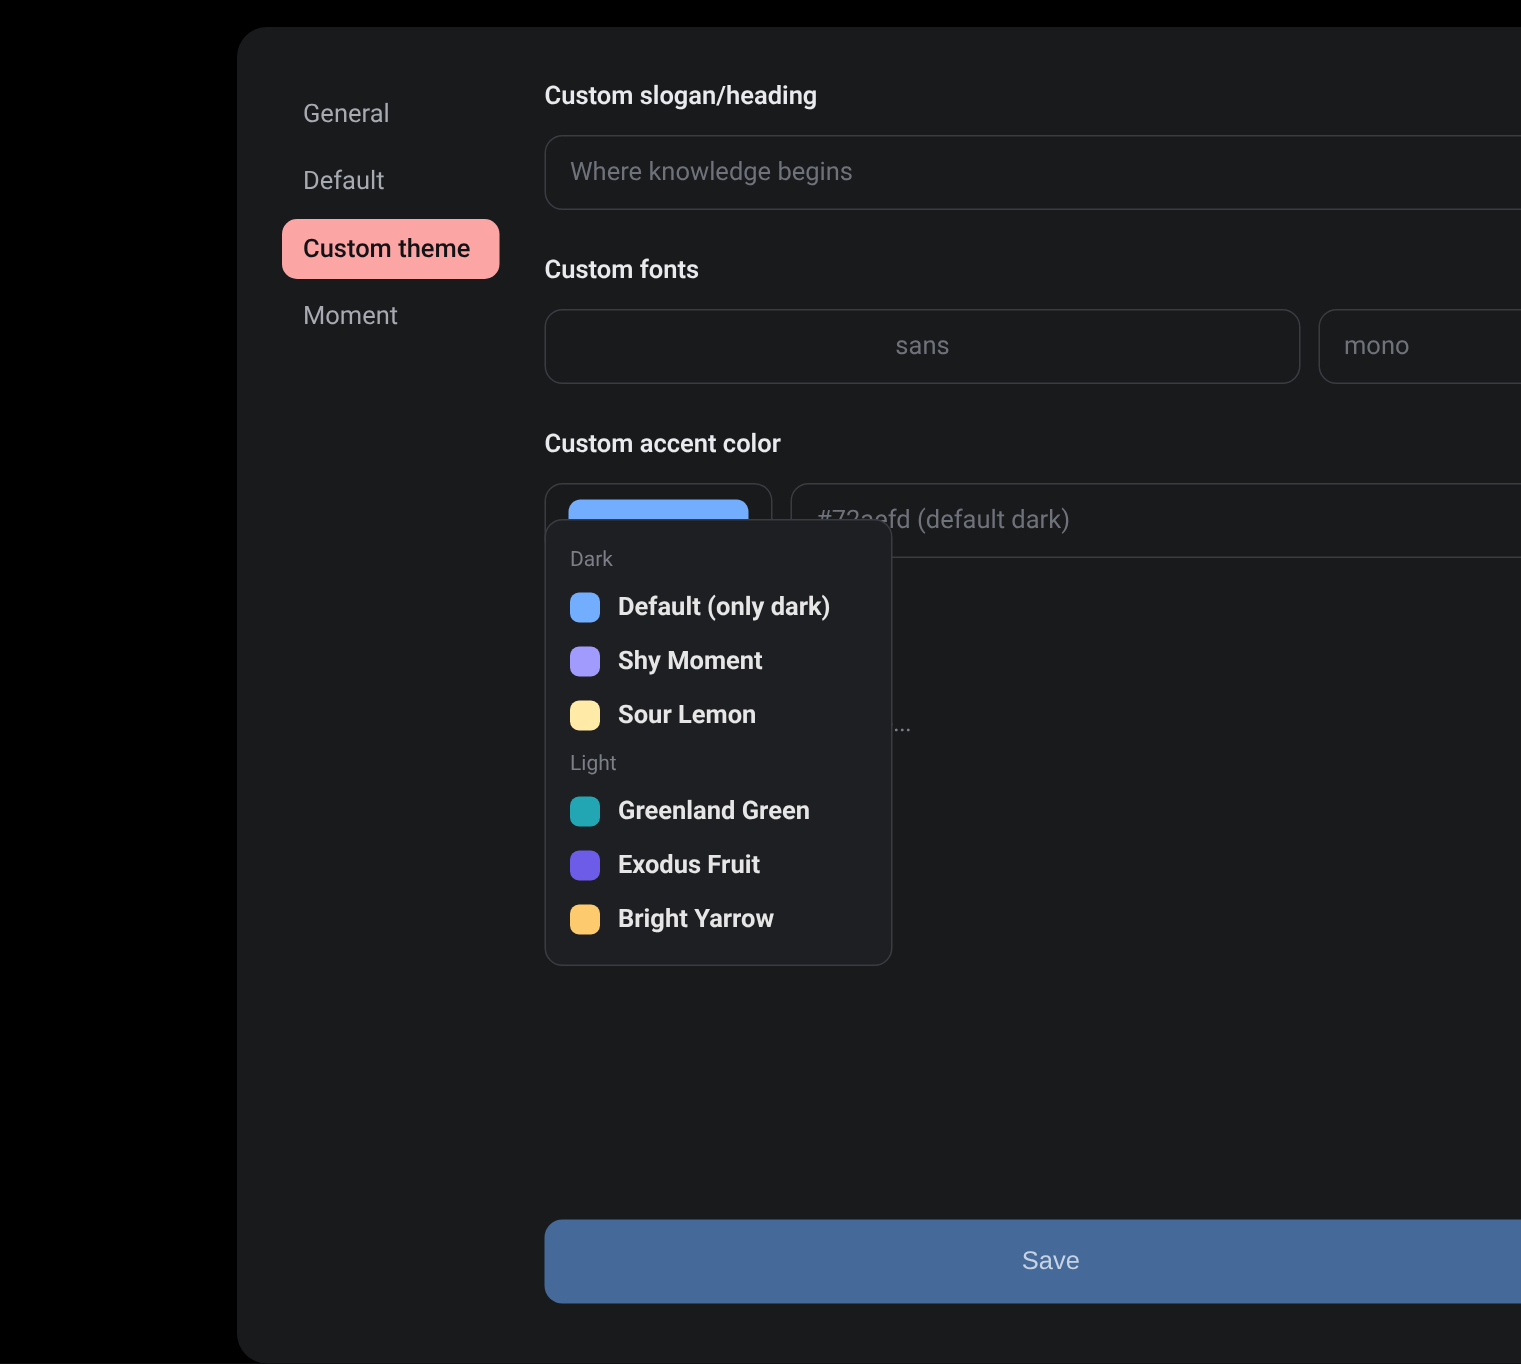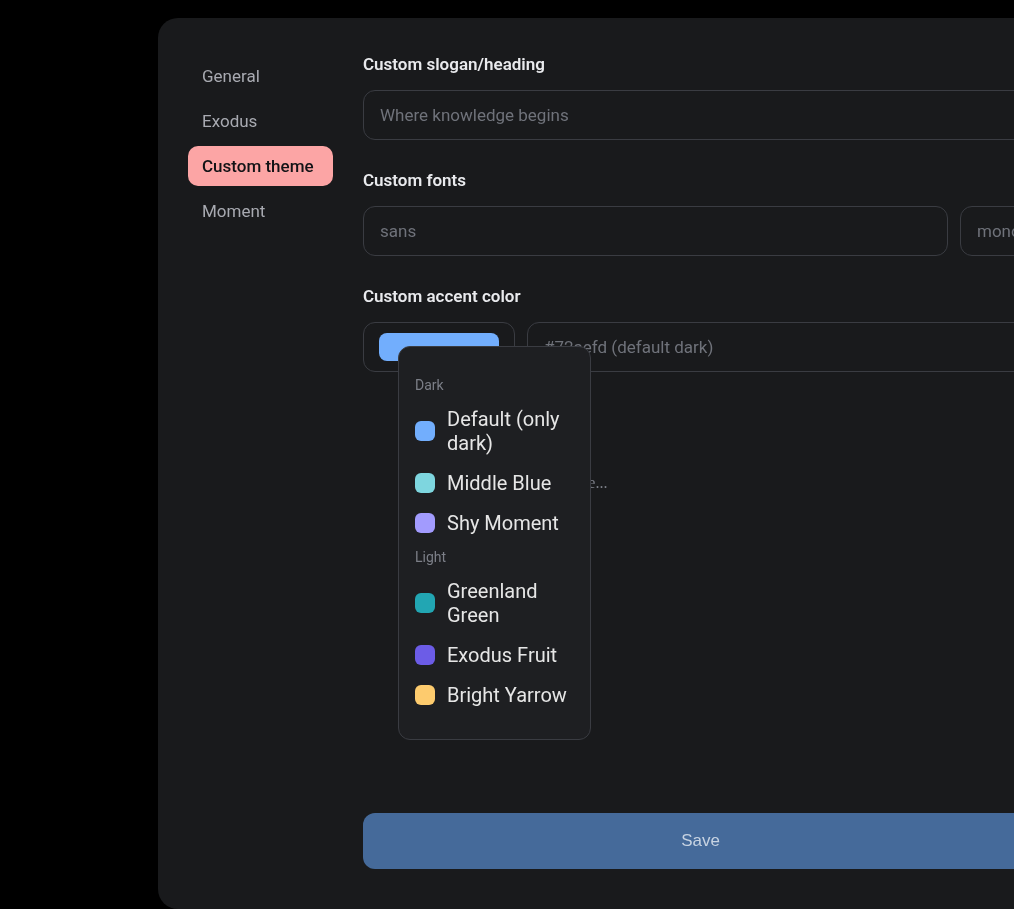--- a/index.html
+++ b/index.html
@@ -69,21 +69,22 @@
       font-family: inherit;
     }
     .input::placeholder {
       color: #6f727a;
     }
     .font-row {
       display: flex;
       gap: 12px;
     }
     .font-row .input:first-child {
-      width: 585px;
+      width: 504px;
+      text-align: center;
     }
     .font-row .input:last-child {
       flex: 1;
     }
     .color-row {
       display: flex;
       gap: 12px;
     }
     .color-swatch-box {
       width: 152px;
@@ -100,41 +101,41 @@
       height: 28px;
       border-radius: 8px;
     }
     .color-row .input {
       flex: 1;
     }
     .dropdown {
       position: absolute;
       left: 0;
       top: 328px;
-      width: 193px;
+      width: 232px;
       background: #1e1f22;
       border: 1px solid #3a3c42;
       border-radius: 12px;
-      padding: 24px 0;
+      padding: 12px 0;
       z-index: 10;
-      margin-left: 35px;
     }
     .dropdown-group-label {
       font-size: 14px;
       color: #7c7f88;
       padding: 6px 16px;
     }
     .dropdown-item {
       display: flex;
       align-items: center;
       gap: 12px;
       padding: 8px 16px;
       cursor: pointer;
-      font-size: 20px;
+      font-size: 17px;
       color: #e6e6e6;
+      font-weight: bold;
     }
     .color-dot {
       width: 20px;
       height: 20px;
       border-radius: 6px;
       flex-shrink: 0;
     }
     .textarea-hint {
       font-family: monospace;
       font-size: 16px;
@@ -155,21 +156,21 @@
       cursor: pointer;
       text-align: center;
     }
   </style>
 </head>
 <body>
 
 <div class="modal">
   <div class="sidebar">
     <div class="sidebar-item">General</div>
-    <div class="sidebar-item">Exodus</div>
+    <div class="sidebar-item">Default</div>
     <div class="sidebar-item active">Custom theme</div>
     <div class="sidebar-item">Moment</div>
   </div>
 
   <div class="content">
 
     <div class="section">
       <div class="section-heading">Custom slogan/heading</div>
       <input class="input" placeholder="Where knowledge begins" style="">
     </div>
@@ -196,27 +197,27 @@
       <span class="textarea-hint" style="position:absolute; left:220px; top:72px;font-family:Liberation Serif, serif;">re...</span>
     </div>
 
     <div class="dropdown">
       <div class="dropdown-group-label">Dark</div>
       <div class="dropdown-item">
         <div class="color-dot" style="background:#72aefd"></div>
         <span>Default (only dark)</span>
       </div>
       <div class="dropdown-item">
-        <div class="color-dot" style="background:#7ed6df"></div>
-        <span>Middle Blue</span>
-      </div>
-      <div class="dropdown-item">
         <div class="color-dot" style="background:#a29bfe"></div>
         <span>Shy Moment</span>
       </div>
+      <div class="dropdown-item">
+        <div class="color-dot" style="background:#ffeaa7"></div>
+        <span>Sour Lemon</span>
+      </div>
 
       <div class="dropdown-group-label">Light</div>
       <div class="dropdown-item">
         <div class="color-dot" style="background:#22a6b3"></div>
         <span>Greenland Green</span>
       </div>
       <div class="dropdown-item">
         <div class="color-dot" style="background:#6c5ce7"></div>
         <span>Exodus Fruit</span>
       </div>

